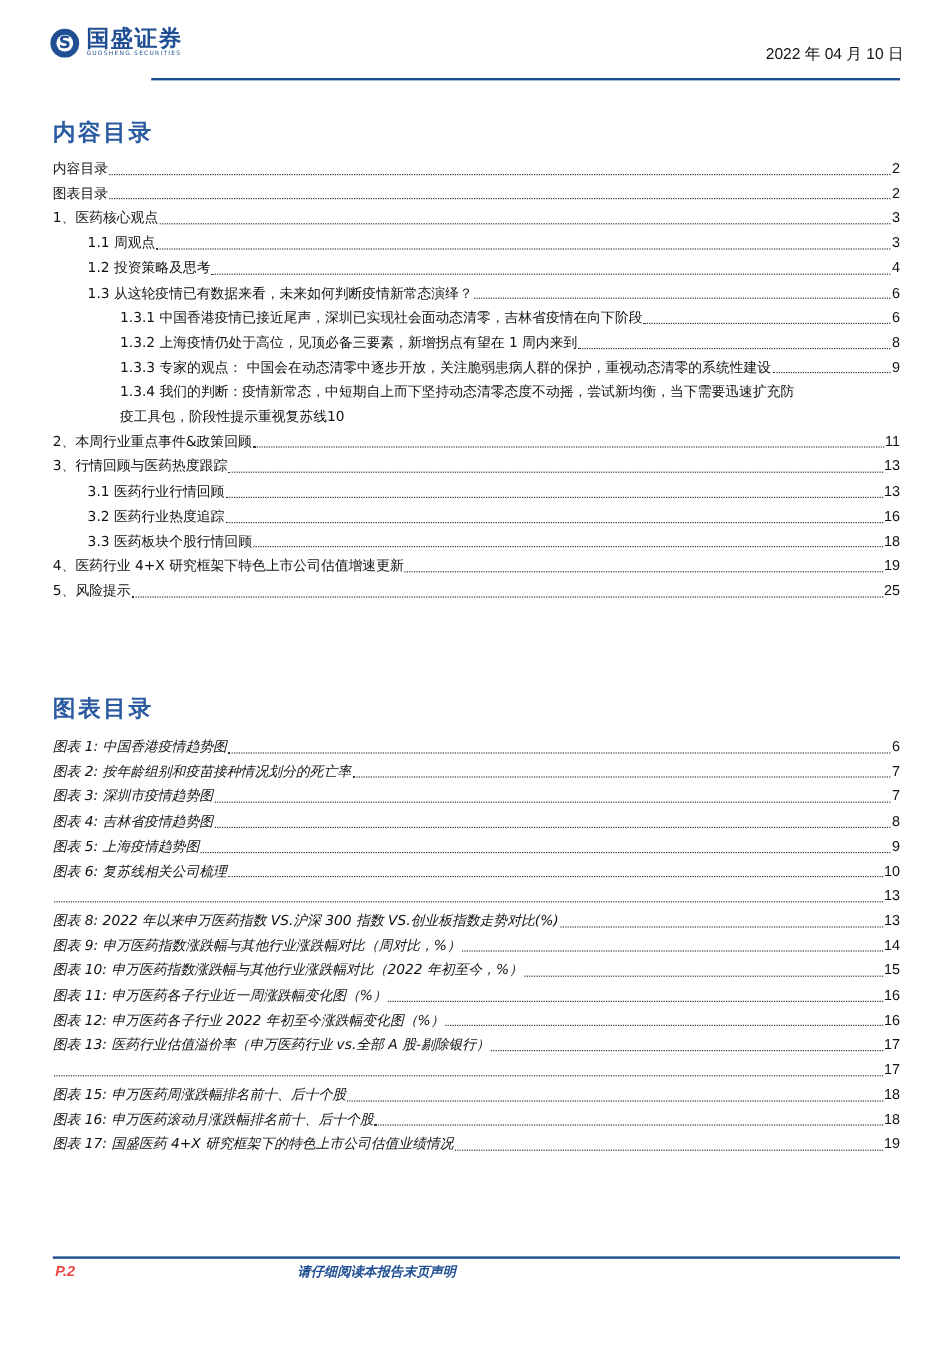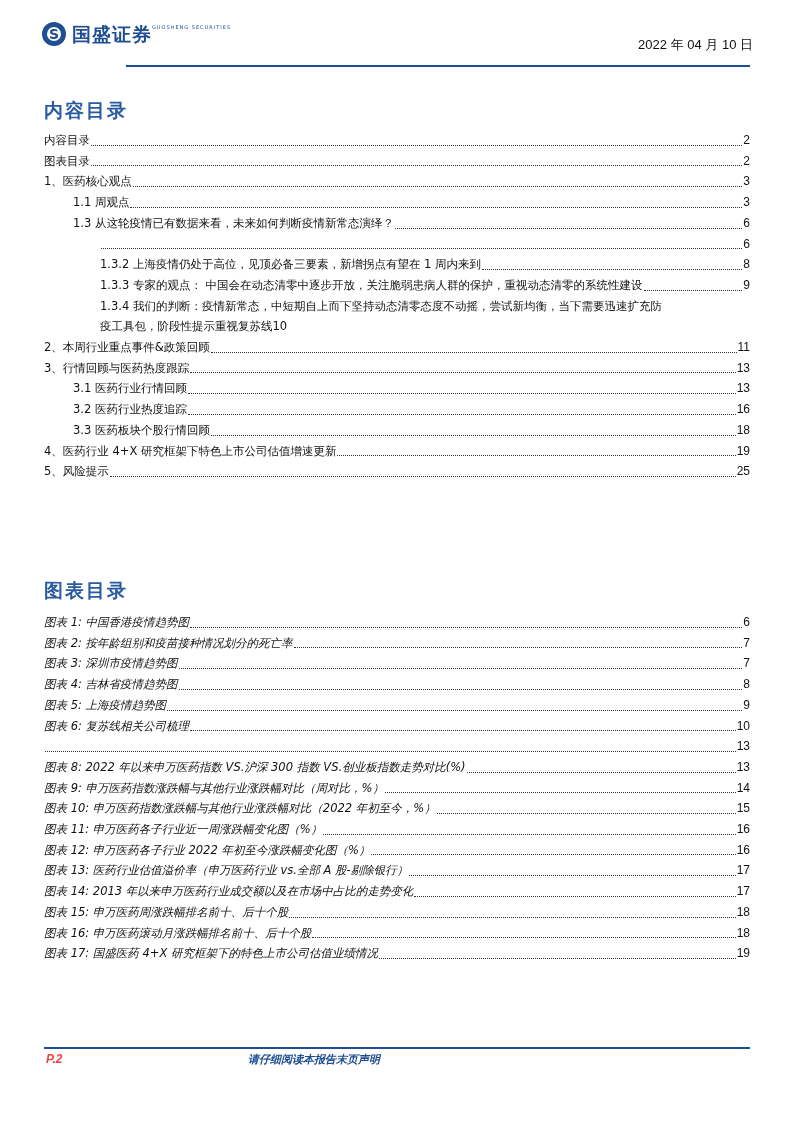--- a/index.html
+++ b/index.html
@@ -16,21 +16,21 @@
   }
   .logo-mark::before {
     content: ""; position: absolute; left: 5px; top: 5px; width: 14px; height: 14px;
     border-radius: 50%; background: #fff;
   }
   .logo-mark::after {
     content: "S"; position: absolute; left: 0; top: 0; width: 24px; height: 24px;
     line-height: 24px; text-align: center; font-weight: bold; font-size: 14px;
     color: #1f4e93; font-family: "DejaVu Sans", sans-serif;
   }
-  .logo-text { display: flex; flex-direction: row; }
+  .logo-text { display: flex; flex-direction: column; }
   .logo-cn { font-size: 19px; font-weight: bold; color: #1f4e93; letter-spacing: 1px; line-height: 20px; }
   .logo-en { font-size: 5px; color: #1f4e93; letter-spacing: 1px; line-height: 7px; }
   .date { position: absolute; right: 40px; top: 36px; font-size: 13px; color: #111;
     font-family: "Liberation Sans", sans-serif; }
   .header-rule { position: absolute; left: 126px; top: 65px; width: 624px; height: 2px; background: #1f4e93; }
 
   .section-title {
     position: absolute; left: 44px; font-size: 19px; font-weight: bold; color: #2a5aa0;
     letter-spacing: 2px; font-family: "DejaVu Serif", serif;
   }
@@ -89,25 +89,31 @@
       <span class="label">1、医药核心观点</span>
       <span class="leader"></span>
       <span class="page">3</span>
     </div>
     <div class="toc-row lvl2">
       <span class="label">1.1 周观点</span>
       <span class="leader"></span>
       <span class="page">3</span>
     </div>
     <div class="toc-row lvl2">
+      <span class="label">1.2 投资策略及思考</span>
+      <span class="leader"></span>
+      <span class="page">4</span>
+    </div>
+    <div class="toc-row lvl2">
       <span class="label">1.3 从这轮疫情已有数据来看，未来如何判断疫情新常态演绎？</span>
       <span class="leader"></span>
       <span class="page">6</span>
     </div>
     <div class="toc-row lvl3">
+      <span class="label">1.3.1 中国香港疫情已接近尾声，深圳已实现社会面动态清零，吉林省疫情在向下阶段</span>
       <span class="leader"></span>
       <span class="page">6</span>
     </div>
     <div class="toc-row lvl3">
       <span class="label">1.3.2 上海疫情仍处于高位，见顶必备三要素，新增拐点有望在 1 周内来到</span>
       <span class="leader"></span>
       <span class="page">8</span>
     </div>
     <div class="toc-row lvl3">
       <span class="label">1.3.3 专家的观点： 中国会在动态清零中逐步开放，关注脆弱患病人群的保护，重视动态清零的系统性建设</span>
@@ -220,21 +226,20 @@
       <span class="label">图表 12:  申万医药各子行业 2022 年初至今涨跌幅变化图（%）</span>
       <span class="leader"></span>
       <span class="page">16</span>
     </div>
     <div class="toc-row ">
       <span class="label">图表 13:  医药行业估值溢价率（申万医药行业 vs.全部 A 股-剔除银行）</span>
       <span class="leader"></span>
       <span class="page">17</span>
     </div>
     <div class="toc-row ">
-      <span class="label">图表 14:  2013 年以来申万医药行业成交额以及在市场中占比的走势变化</span>
       <span class="leader"></span>
       <span class="page">17</span>
     </div>
     <div class="toc-row ">
       <span class="label">图表 15:  申万医药周涨跌幅排名前十、后十个股</span>
       <span class="leader"></span>
       <span class="page">18</span>
     </div>
     <div class="toc-row ">
       <span class="label">图表 16:  申万医药滚动月涨跌幅排名前十、后十个股</span>

